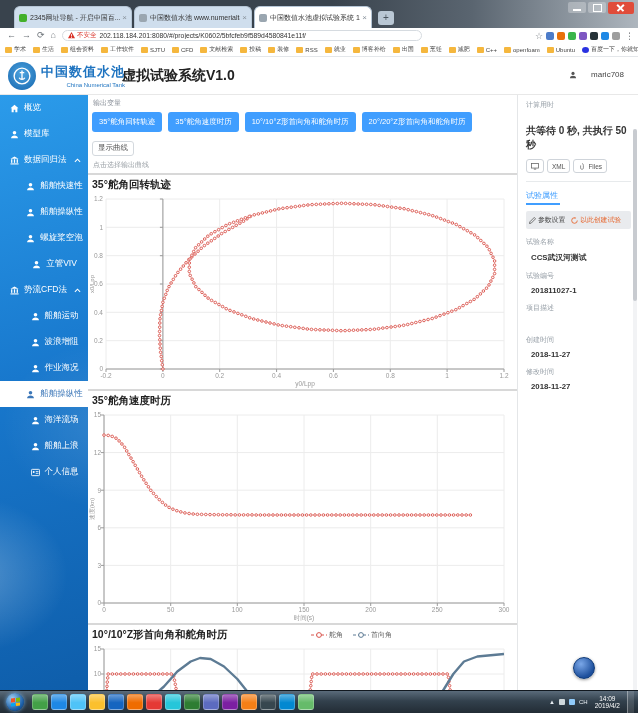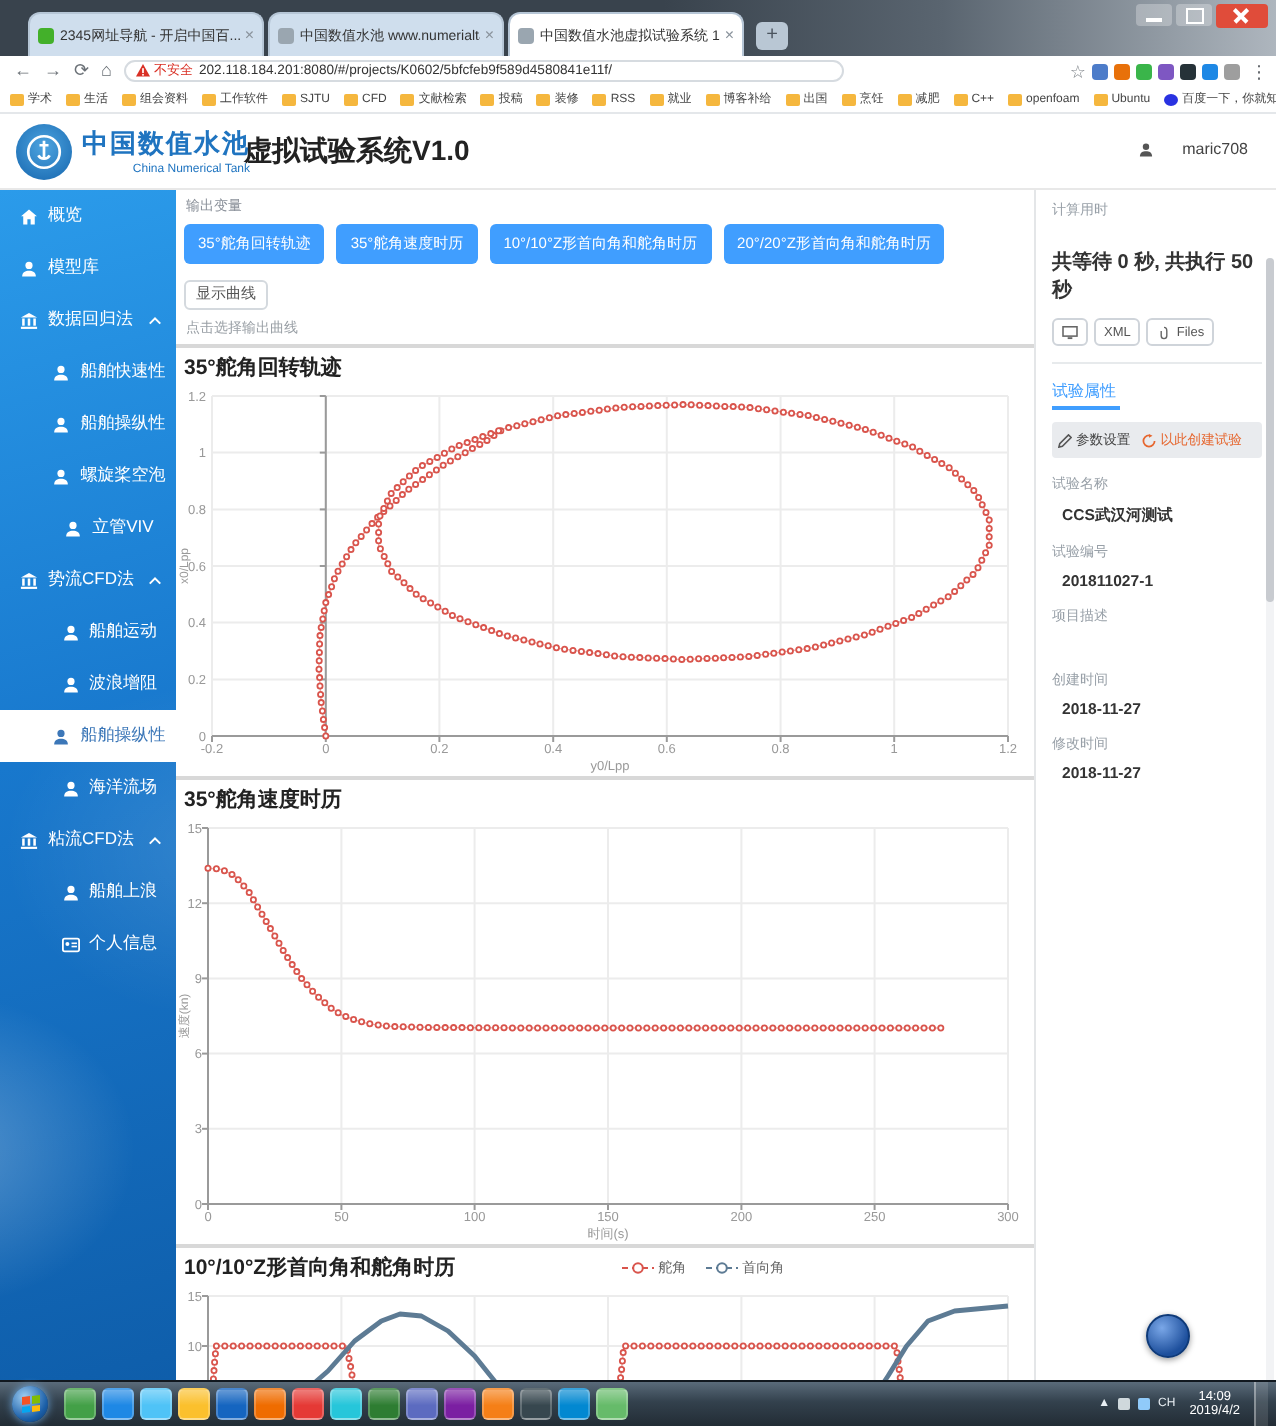--- a/index.html
+++ b/index.html
@@ -388,52 +388,46 @@
       </div>
       <div class="side-item lvl1">
         <span style="display: inline-flex;">
           <svg viewBox="0 0 10 10" width="9" height="9">
             <circle cx="5" cy="3" r="2" fill="currentColor"></circle>
             <path d="M1.2 9.2 C1.2 6.8 3 6 5 6 C7 6 8.8 6.8 8.8 9.2 Z" fill="currentColor"></path>
           </svg>
         </span>
         <span>波浪增阻</span>
       </div>
-      <div class="side-item lvl1 active">
+      <div class="side-item lvl1">
         <span style="display: inline-flex;">
           <svg viewBox="0 0 10 10" width="9" height="9">
             <circle cx="5" cy="3" r="2" fill="currentColor"></circle>
             <path d="M1.2 9.2 C1.2 6.8 3 6 5 6 C7 6 8.8 6.8 8.8 9.2 Z" fill="currentColor"></path>
           </svg>
         </span>
-        <span>船舶操纵性</span>
-      </div>
-      <div class="side-item lvl1">
+        <span>作业海况</span>
+      </div>
+      <div class="side-item lvl1 active">
         <span style="display: inline-flex;">
           <svg viewBox="0 0 10 10" width="9" height="9">
             <circle cx="5" cy="3" r="2" fill="currentColor"></circle>
             <path d="M1.2 9.2 C1.2 6.8 3 6 5 6 C7 6 8.8 6.8 8.8 9.2 Z" fill="currentColor"></path>
           </svg>
         </span>
+        <span>船舶操纵性</span>
+      </div>
+      <div class="side-item lvl1">
+        <span style="display: inline-flex;">
+          <svg viewBox="0 0 10 10" width="9" height="9">
+            <circle cx="5" cy="3" r="2" fill="currentColor"></circle>
+            <path d="M1.2 9.2 C1.2 6.8 3 6 5 6 C7 6 8.8 6.8 8.8 9.2 Z" fill="currentColor"></path>
+          </svg>
+        </span>
         <span>海洋流场</span>
-      </div>
-      <div class="side-item lvl0">
-        <span style="display: inline-flex;">
-          <svg viewBox="0 0 10 10" width="9" height="9">
-            <path d="M5 0.5 L9.5 3 H0.5 Z" fill="currentColor"></path>
-            <rect x="1.2" y="3.6" width="1.4" height="4" fill="currentColor"></rect>
-            <rect x="4.3" y="3.6" width="1.4" height="4" fill="currentColor"></rect>
-            <rect x="7.4" y="3.6" width="1.4" height="4" fill="currentColor"></rect>
-            <rect x="0.5" y="8.2" width="9" height="1.2" fill="currentColor"></rect>
-          </svg>
-        </span>
-        <span>粘流CFD法</span>
-        <span class="caret"><svg viewBox="0 0 8 5">
-            <path d="M1 4 L4 1 L7 4" fill="none" stroke="currentColor" stroke-width="1.2"></path>
-          </svg></span>
       </div>
       <div class="side-item lvl1">
         <span style="display: inline-flex;">
           <svg viewBox="0 0 10 10" width="9" height="9">
             <circle cx="5" cy="3" r="2" fill="currentColor"></circle>
             <path d="M1.2 9.2 C1.2 6.8 3 6 5 6 C7 6 8.8 6.8 8.8 9.2 Z" fill="currentColor"></path>
           </svg>
         </span>
         <span>船舶上浪</span>
       </div>

